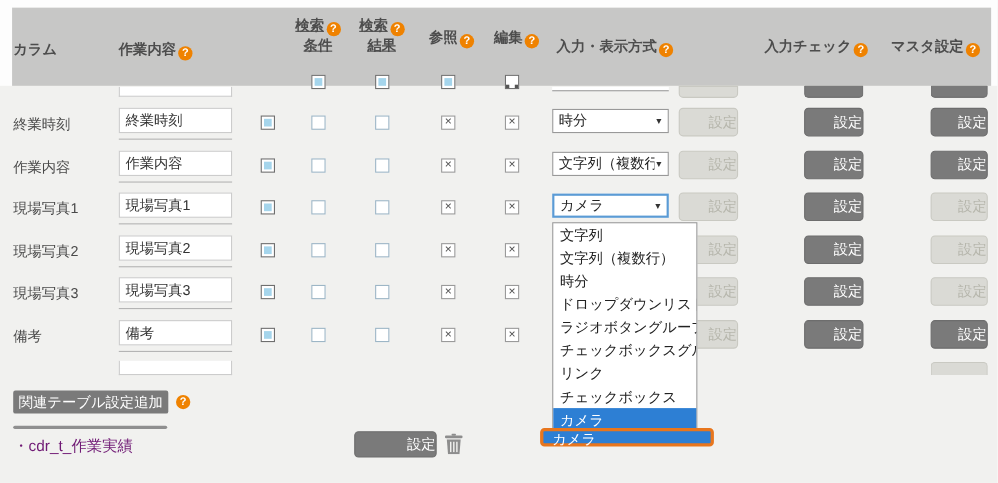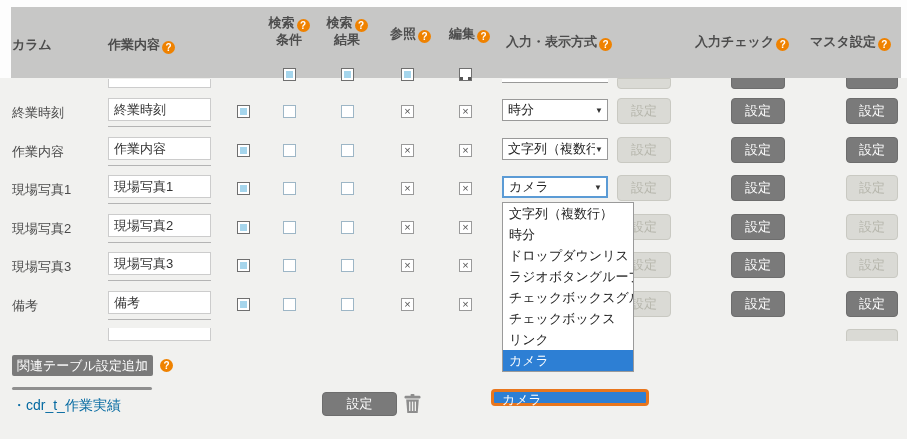--- a/index.html
+++ b/index.html
@@ -4,21 +4,21 @@
 <style>
   * { margin:0; padding:0; box-sizing:border-box; }
   body { background:#ffffff; font-family:"Liberation Sans","DejaVu Sans",sans-serif; }
   #app { position:relative; width:907px; height:439px; background:#f1f1ef; overflow:hidden; }
 
   .white-edge { position:absolute; background:#fdfdfd; }
 
   
   .hdr { position:absolute; left:11px; top:7px; width:890px; height:71px; background:#c7c7c6; }
   .hlabel { position:absolute; font-size:13px; font-weight:bold; color:#4d4d4d; white-space:nowrap; }
-  .h2l { text-align:center; line-height:16px; }
+  .h2l { text-align:center; line-height:16px;text-decoration:underline; }
 
   
   .q { display:inline-block; position:relative; width:13px; height:13px; margin-left:2px;
        background:#ef8200; border-radius:50%; color:#fff; font-size:10px; font-weight:bold;
        line-height:13px; text-align:center; vertical-align:-2px; }
   .q::after { content:""; position:absolute; left:0px; bottom:-2px;
        border:3px solid transparent; border-top-color:#ef8200; transform:rotate(40deg); }
 
   
   .cb { position:absolute; width:13px; height:13px; background:#fff; border:1px solid #9db6c6; }
@@ -41,21 +41,21 @@
   .cb.c1{ left:237px; top:8px; } .cb.c2{ left:283px; top:8px; } .cb.c3{ left:341px; top:8px; }
   .cb.c4{ left:401px; top:8px; } .cb.c5{ left:459px; top:8px; }
 
   .rsel { position:absolute; left:502px; top:2px; width:106px; height:22px; background:#fff;
           border:1px solid #999; display:flex; align-items:center; justify-content:space-between;
           padding:0 4px 0 5px; font-size:13px; color:#222; }
   .rsel .val { white-space:nowrap; overflow:hidden; width:88px; }
   .rsel .arr { font-size:8px; color:#333; }
   .rsel.focused { border:2px solid #5b9bd5; }
 
-  .btn { position:absolute; height:26px; border-radius:4px; font-size:13px; text-align:center;
+  .btn { position:absolute; height:26px; border-radius:4px; font-size:13px; text-align:right;
          line-height:24px; top:1px; }
   .btn-dark { background:#7a7a7a; border:1px solid #6d6d6d; color:#fff; }
   .btn-dis  { background:#dadad5; border:1px solid #c9c9c2; color:#b6b6ac; }
   .p1 { left:617px; width:54px; } .p2 { left:731px; width:54px; } .p3 { left:846px; width:52px; }
 
   
   .ddlist { position:absolute; left:502px; top:202px; width:132px; background:#fff;
             border:1px solid #9a9a9a; z-index:5; }
   .dditem { height:21px; line-height:21px; padding-left:6px; font-size:13px; color:#222;
             white-space:nowrap; overflow:hidden; }
@@ -69,21 +69,21 @@
   .frag-input { background:#fff; border:1px solid #ccc; border-top:none; }
   .frag-btn-b { border-radius:0 0 4px 4px; }
   .frag-btn-t { border-radius:4px 4px 0 0; }
   .fb-dark { background:#7a7a7a; border:1px solid #6d6d6d; border-top:none; }
   .fb-dis  { background:#dadad5; border:1px solid #c9c9c2; }
 
   
   .add-btn { position:absolute; left:12px; top:355px; width:141px; height:21px; background:#7a7a7a;
              color:#fff; font-size:13px; line-height:21px; text-align:center; border-radius:2px; }
   .gray-bar { position:absolute; left:12px; top:387px; width:140px; height:3px; background:#8f8f8f; border-radius:2px; }
-  .rel-name { position:absolute; left:12px; top:397px; font-size:14px; color:#0369a1; }
+  .rel-name { position:absolute; left:12px; top:397px; font-size:14px; color:#701a75; }
   .foot-btn { position:absolute; left:322px; top:392px; width:75px; height:24px; line-height:22px; }
   .trash { position:absolute; left:404px; top:394px; width:17px; height:19px; }
 </style>
 </head>
 <body>
 
 <div id="app">
 
   <div class="white-edge" style="left:0;top:0;width:907px;height:7px"></div>
   <div class="white-edge" style="left:0;top:0;width:11px;height:78px"></div>
@@ -223,27 +223,28 @@
     <span class="cb c5 cb-crossed"></span>
     <div class="btn btn-dis p1">設定</div>
     <div class="btn btn-dark p2">設定</div>
     <div class="btn btn-dark p3">設定</div>
   </div>
 
   <div class="frag frag-input" style="left:108px;top:328px;width:103px;height:13px;border-top:none"></div>
   <div class="frag frag-btn-t fb-dis" style="left:846px;top:329px;width:52px;height:12px;border-bottom:none"></div>
 
   <div class="ddlist">
+    <div class="dditem">文字列</div>
     <div class="dditem">文字列（複数行）</div>
     <div class="dditem">時分</div>
     <div class="dditem">ドロップダウンリスト</div>
     <div class="dditem">ラジオボタングループ</div>
     <div class="dditem">チェックボックスグループ</div>
+    <div class="dditem">リンク</div>
     <div class="dditem">チェックボックス</div>
-    <div class="dditem">リンク</div>
     <div class="dditem sel">カメラ</div>
   </div>
 
   <div class="sel-overlay">カメラ</div>
 
   <div class="add-btn">関連テーブル設定追加</div>
   <span class="q" style="position:absolute;left:158px;top:359px">?</span>
   <div class="gray-bar"></div>
   <div class="rel-name">・cdr_t_作業実績</div>
   <div class="btn btn-dark foot-btn">設定</div>

